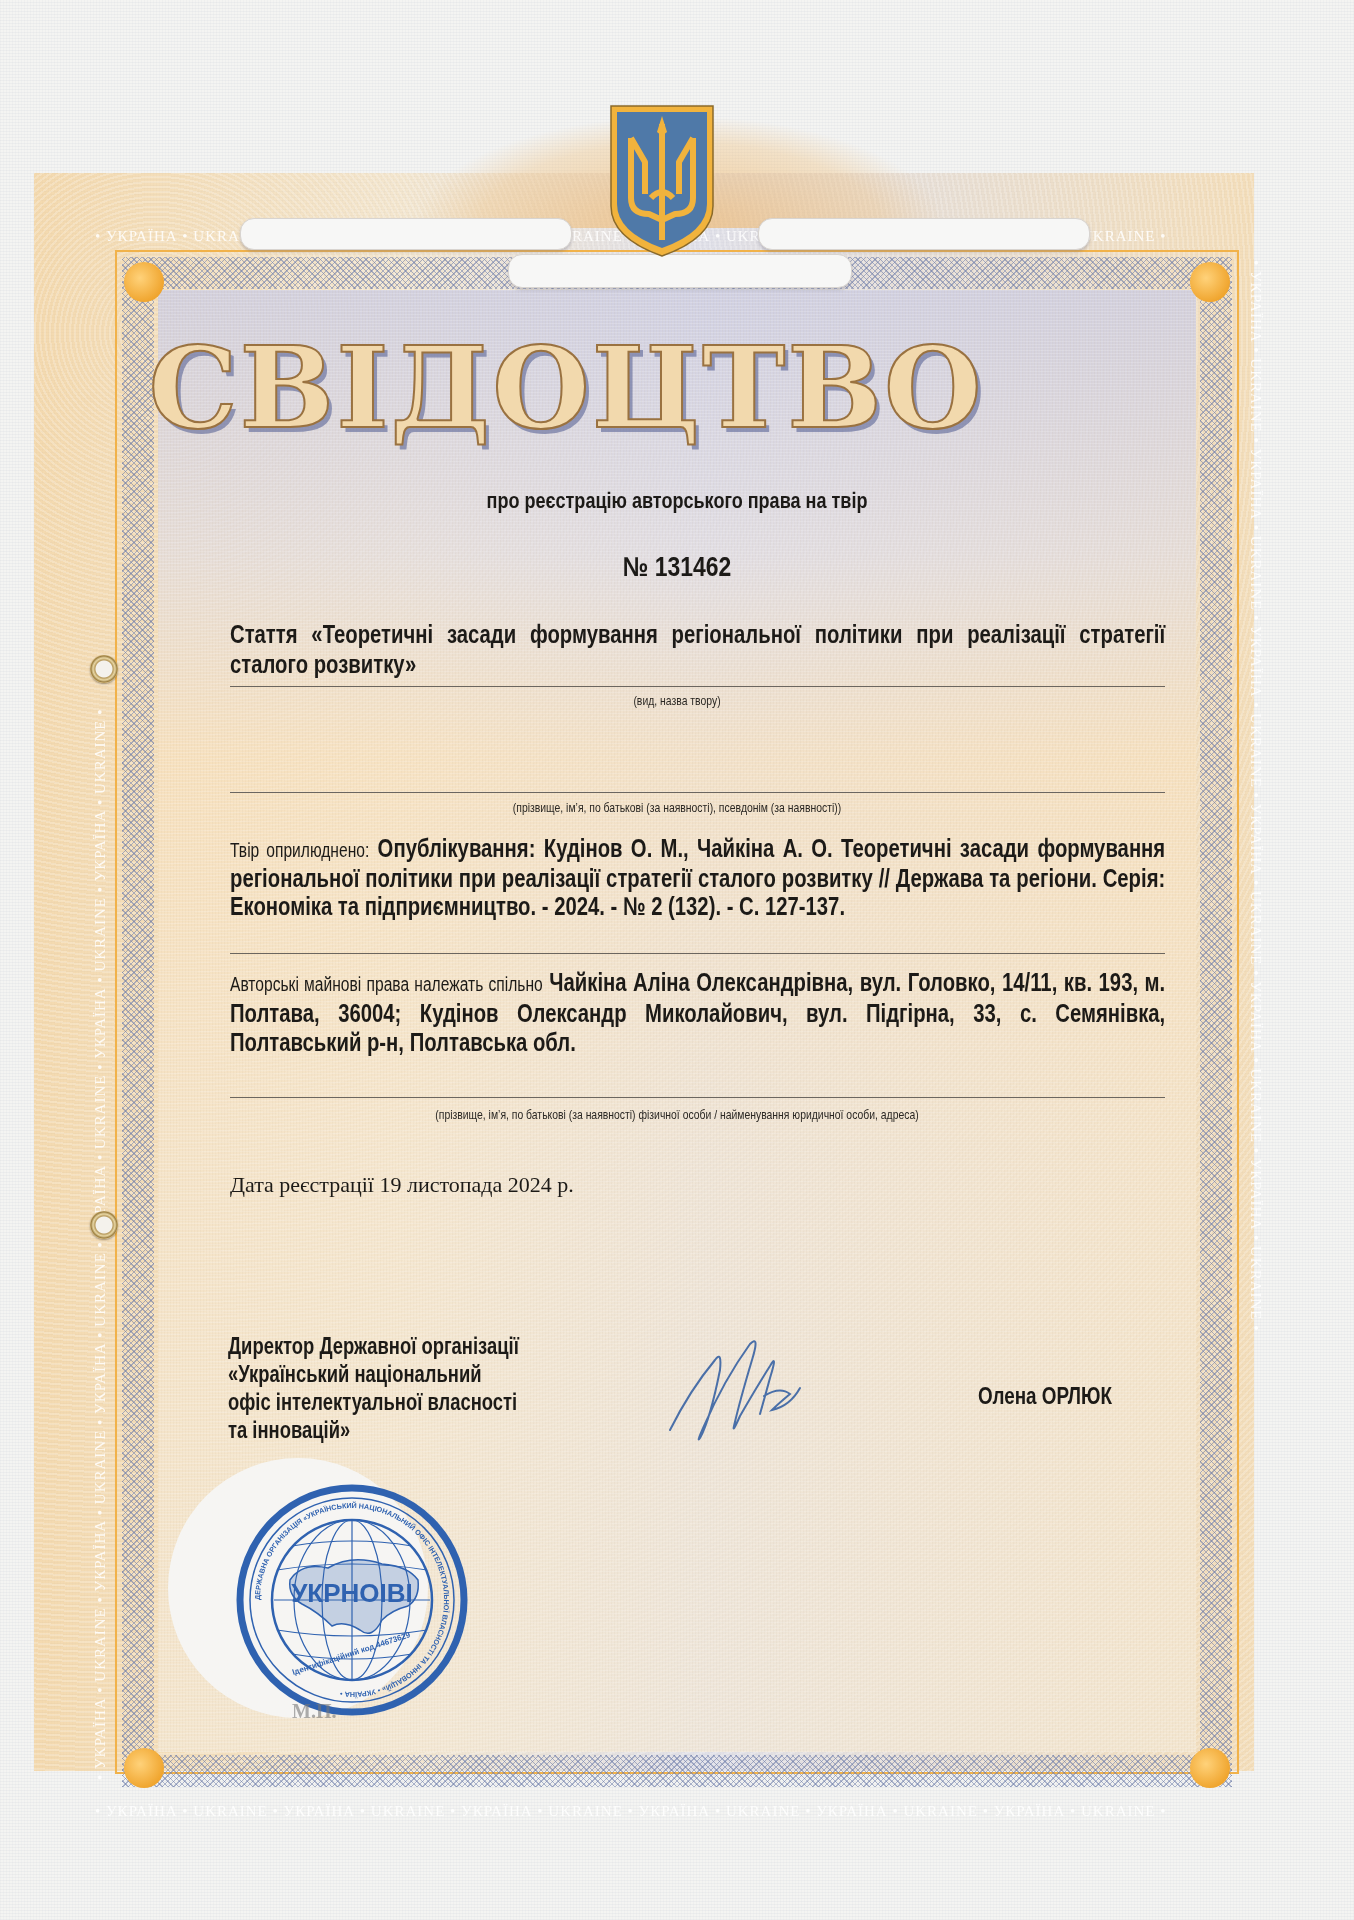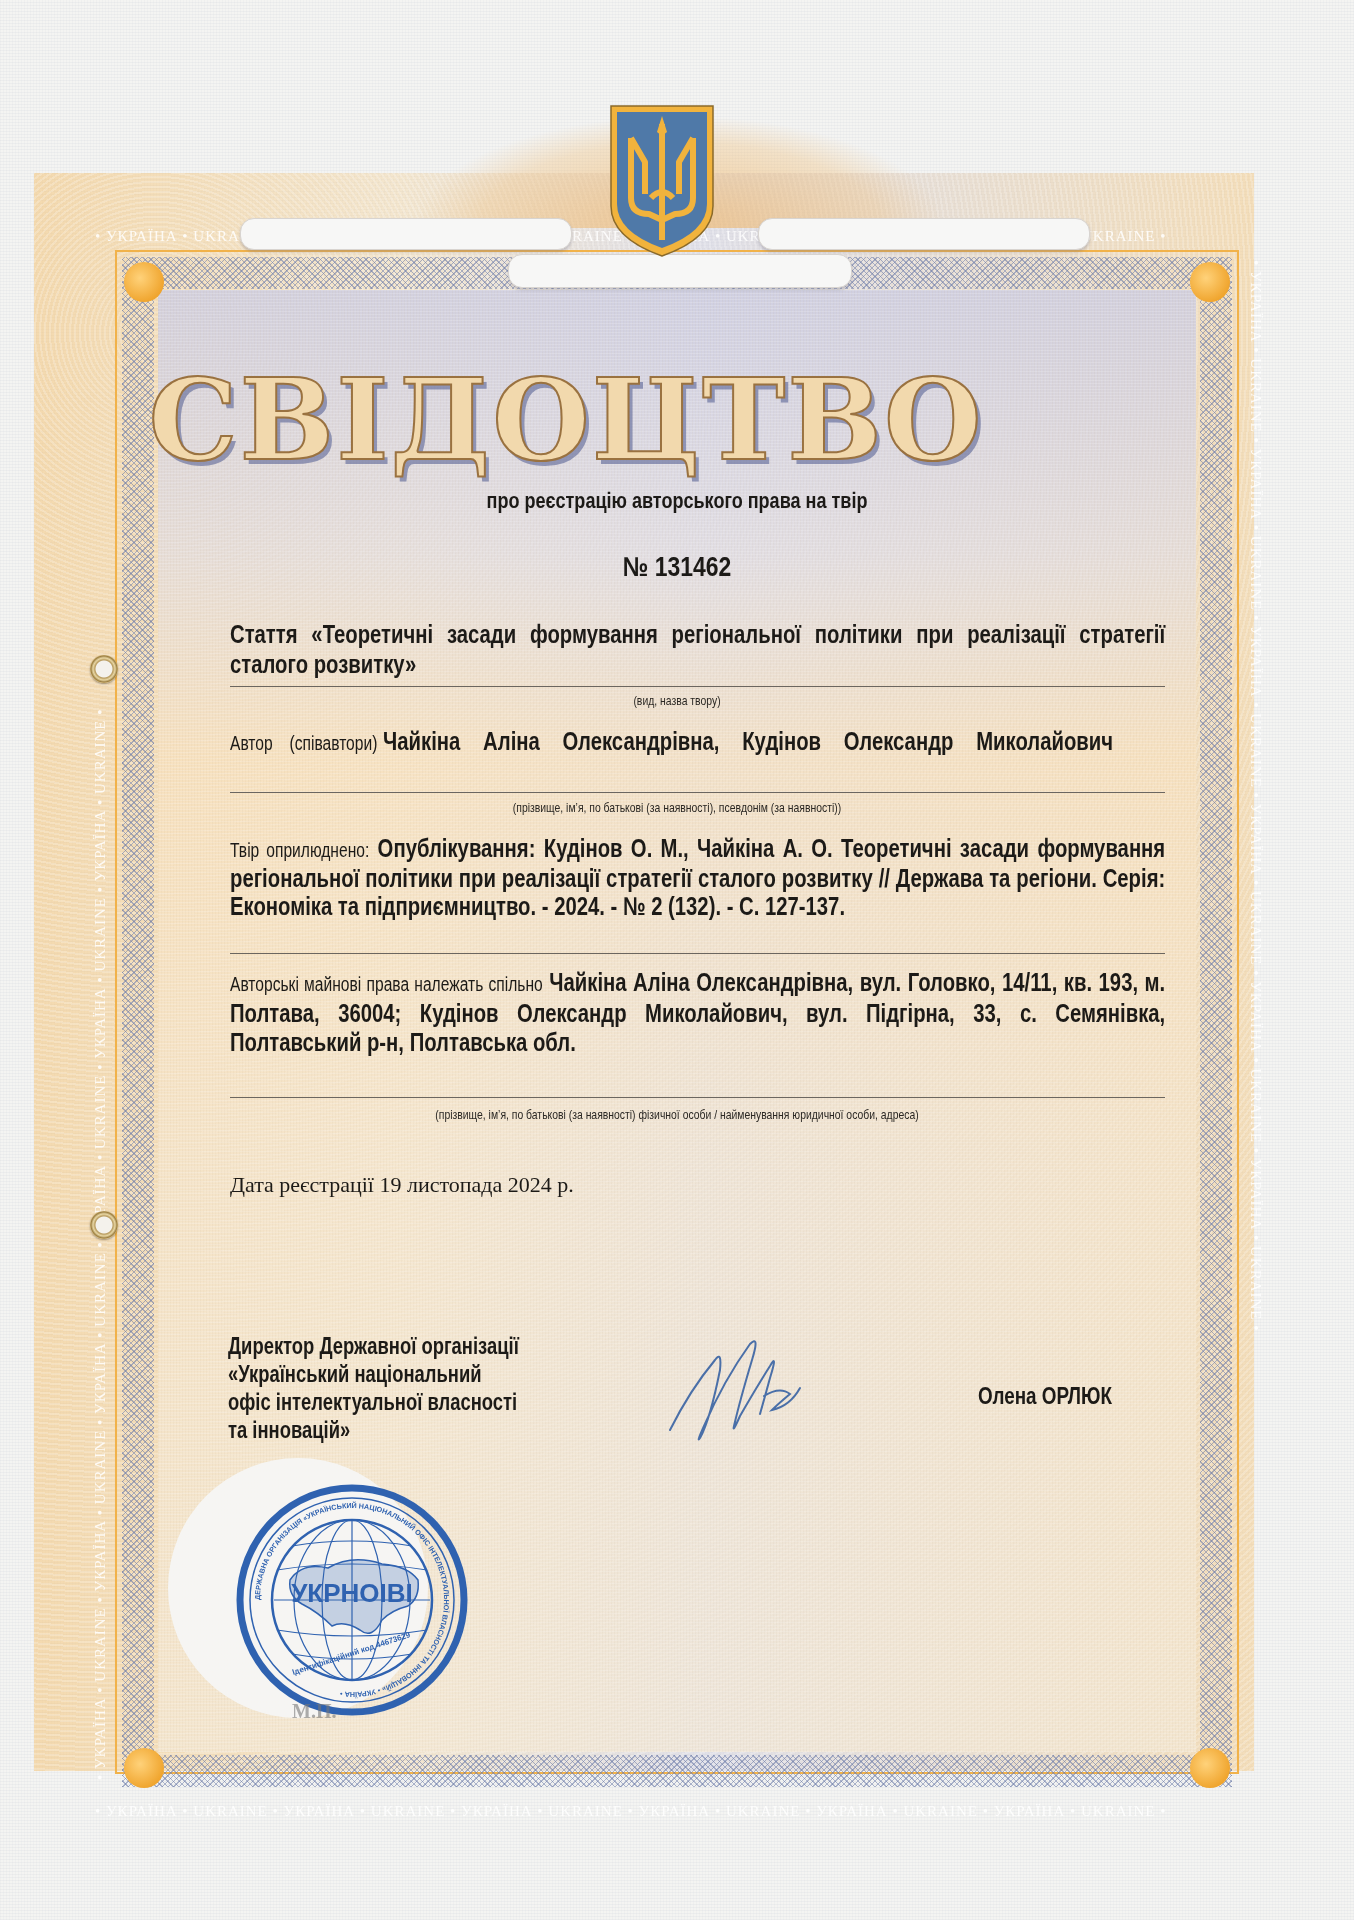--- a/index.html
+++ b/index.html
@@ -83,21 +83,20 @@
     }
     .coat-of-arms {
       position: absolute; left: 607px; top: 102px; width: 110px; height: 158px;
     }
     .main-title {
       position: absolute; left: 0; width: 1132px; top: 322px; text-align: center;
       font-size: 112px; font-weight: bold; letter-spacing: 2px;
       color: #f2d9ad; -webkit-text-stroke: 2px #9a7240;
       text-shadow: 4px 5px 0 rgba(90,100,150,0.6);
       font-family: "DejaVu Serif", serif;
-      margin-top: 32px;
     }
     .subtitle {
       position: absolute; left: 0; width: 1354px; top: 488px; text-align: center;
       font-size: 22px; font-weight: bold; font-family: "Liberation Sans", sans-serif;
       transform: scaleX(0.82); transform-origin: 677px 0;
     }
     .cert-number {
       position: absolute; left: 0; width: 1354px; top: 552px; text-align: center;
       font-size: 27px; font-weight: bold; font-family: "Liberation Sans", sans-serif;
       transform: scaleX(0.85); transform-origin: 677px 0;
@@ -197,28 +196,20 @@
   <div class="cert-number">№ 131462</div>
 
   <div class="block" style="top:619px;">
     <div class="condensed" style="font-size:26px; line-height:30px;">
       <p class="bold">Стаття «Теоретичні засади формування регіональної політики при реалізації стратегії сталого розвитку»</p>
     </div>
   </div>
   <div class="rule" style="top:686px;"></div>
   <div class="caption cap-condensed" style="top:693px;">(вид, назва твору)</div>
 
-  <div class="block" style="top:726px;">
-    <div class="condensed" style="font-size:26px; line-height:30px;">
-      <p>
-        <span class="label-normal" style="font-size:20px; word-spacing:16px;">Автор (співавтори)</span>
-        <span class="bold" style="word-spacing:22px;">Чайкіна Аліна Олександрівна, Кудінов Олександр Миколайович</span>
-      </p>
-    </div>
-  </div>
   <div class="rule" style="top:792px;"></div>
   <div class="caption cap-condensed" style="top:800px;">(прізвище, ім’я, по батькові (за наявності), псевдонім (за наявності))</div>
 
   <div class="block" style="top:834px;">
     <div class="condensed" style="font-size:26px; line-height:28px;">
       <p>
         <span class="label-normal" style="font-size:20px;">Твір оприлюднено:</span>
         <span class="bold">Опублікування: Кудінов О. М., Чайкіна А. О. Теоретичні засади формування регіональної політики при реалізації стратегії сталого розвитку // Держава та регіони. Серія: Економіка та підприємництво. - 2024. - № 2 (132). - С. 127-137.</span>
       </p>
     </div>

